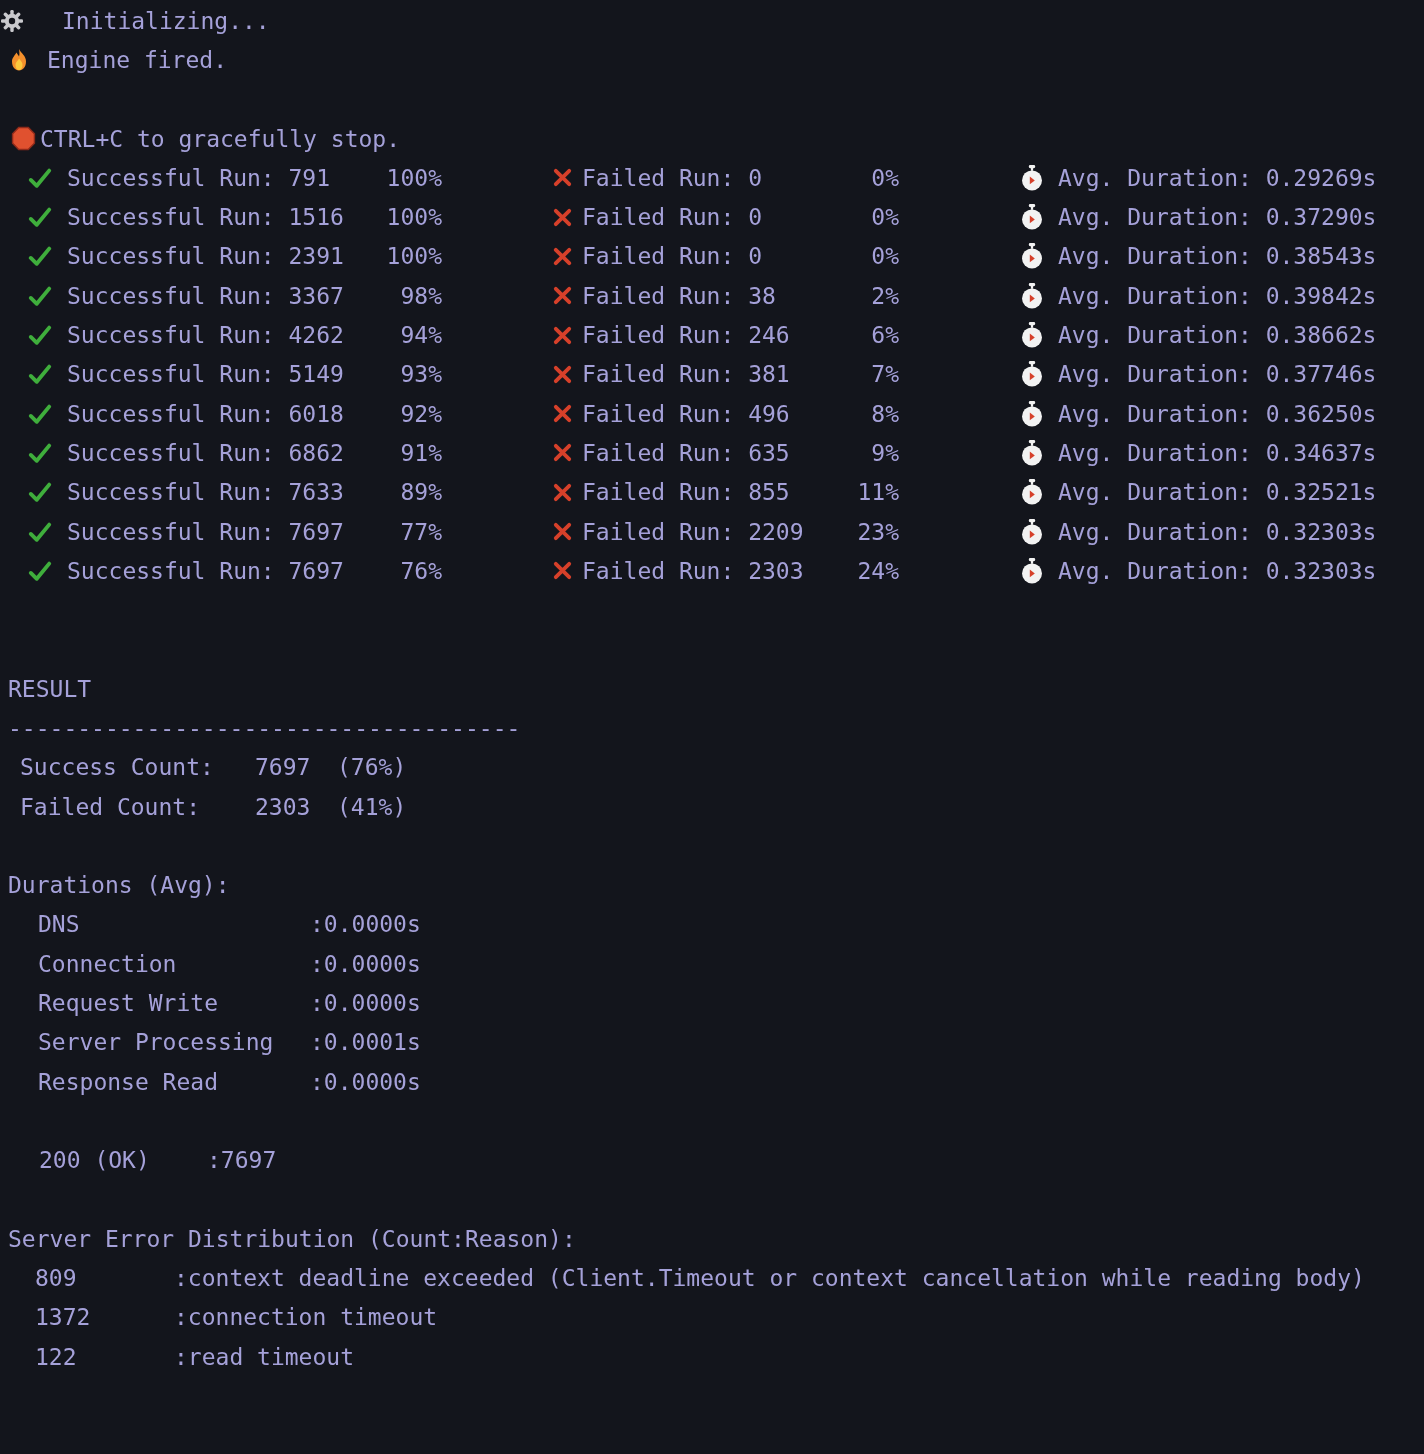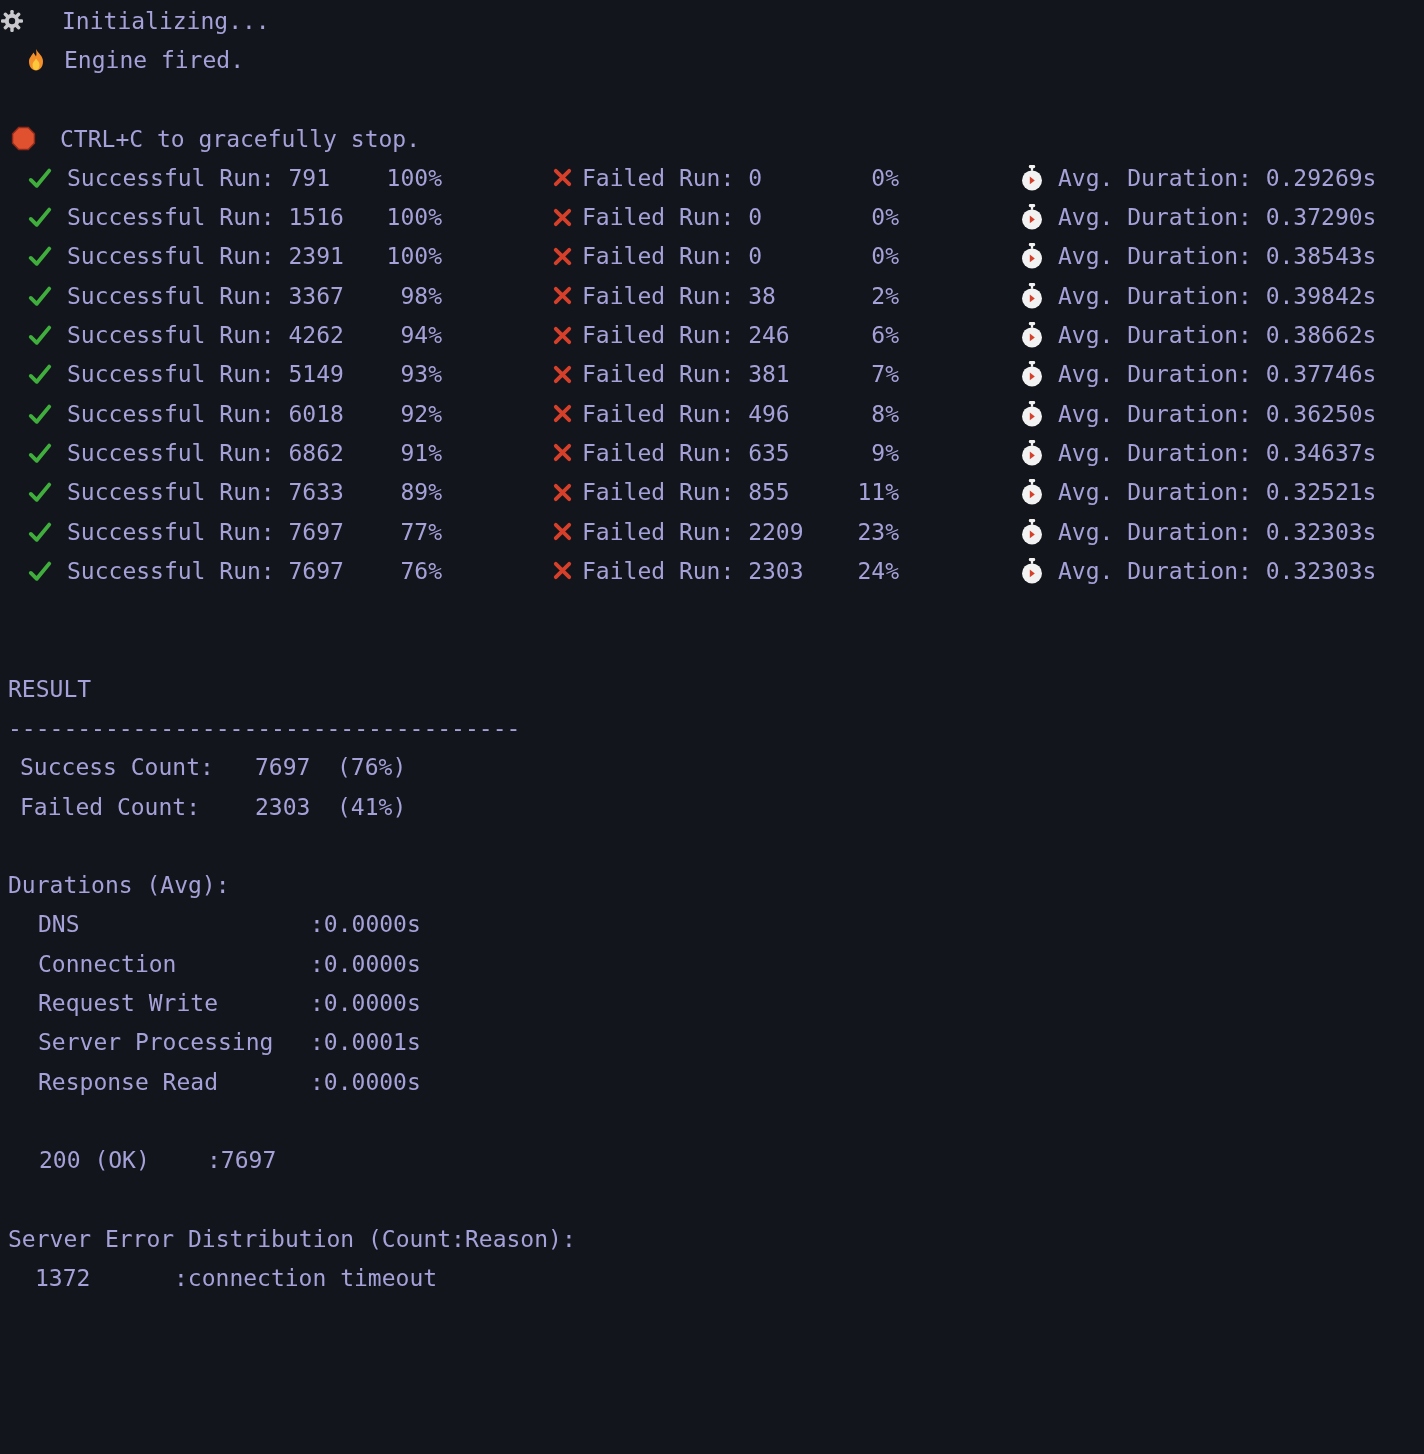--- a/index.html
+++ b/index.html
@@ -11,24 +11,24 @@
     font-family:"DejaVu Sans Mono","Liberation Mono",monospace;
     font-size:23px;
   }
   .terminal{padding-top:1px}
   .line{height:39.3px;display:flex;align-items:center;white-space:pre}
   .icon{display:inline-flex;align-items:center;justify-content:center;flex:0 0 auto}
   .icon svg{display:block}
   
   .boot-init{padding-left:0}
   .boot-init .txt{margin-left:38px}
-  .boot-fire{padding-left:25px}
+  .boot-fire{padding-left:8px}
   .boot-fire .txt{margin-left:17px}
   .boot-stop{padding-left:11px}
-  .boot-stop .txt{margin-left:24px}
+  .boot-stop .txt{margin-left:4px}
   
   .run-row{
     display:grid;height:39.3px;align-items:center;padding-left:13px;white-space:pre;
     grid-template-columns:54px 280px 95px 140px 257px 60px 159px auto;
   }
   .run-row .cell{display:flex;align-items:center;white-space:pre}
   .run-row .right{justify-content:flex-end}
   .cnt{margin-left:13.8px}
   .pad-fail{padding-left:101px}
   .pad-clock{padding-left:107px}
@@ -436,19 +436,25 @@
 
 
     <div class="line status-row">
       <span class="slbl">200 (OK)</span><span>:7697</span>
     </div>
 
   <div class="line"></div>
 
   <div class="line sec">Server Error Distribution (Count:Reason):</div>
 
+    <div class="line err-row">
+      <span class="elbl">809</span><span>:context deadline exceeded (Client.Timeout or context cancellation while reading body)</span>
+    </div>
 
     <div class="line err-row">
       <span class="elbl">1372</span><span>:connection timeout</span>
     </div>
 
+    <div class="line err-row">
+      <span class="elbl">122</span><span>:read timeout</span>
+    </div>
 
 </div>
 
 </body></html>

